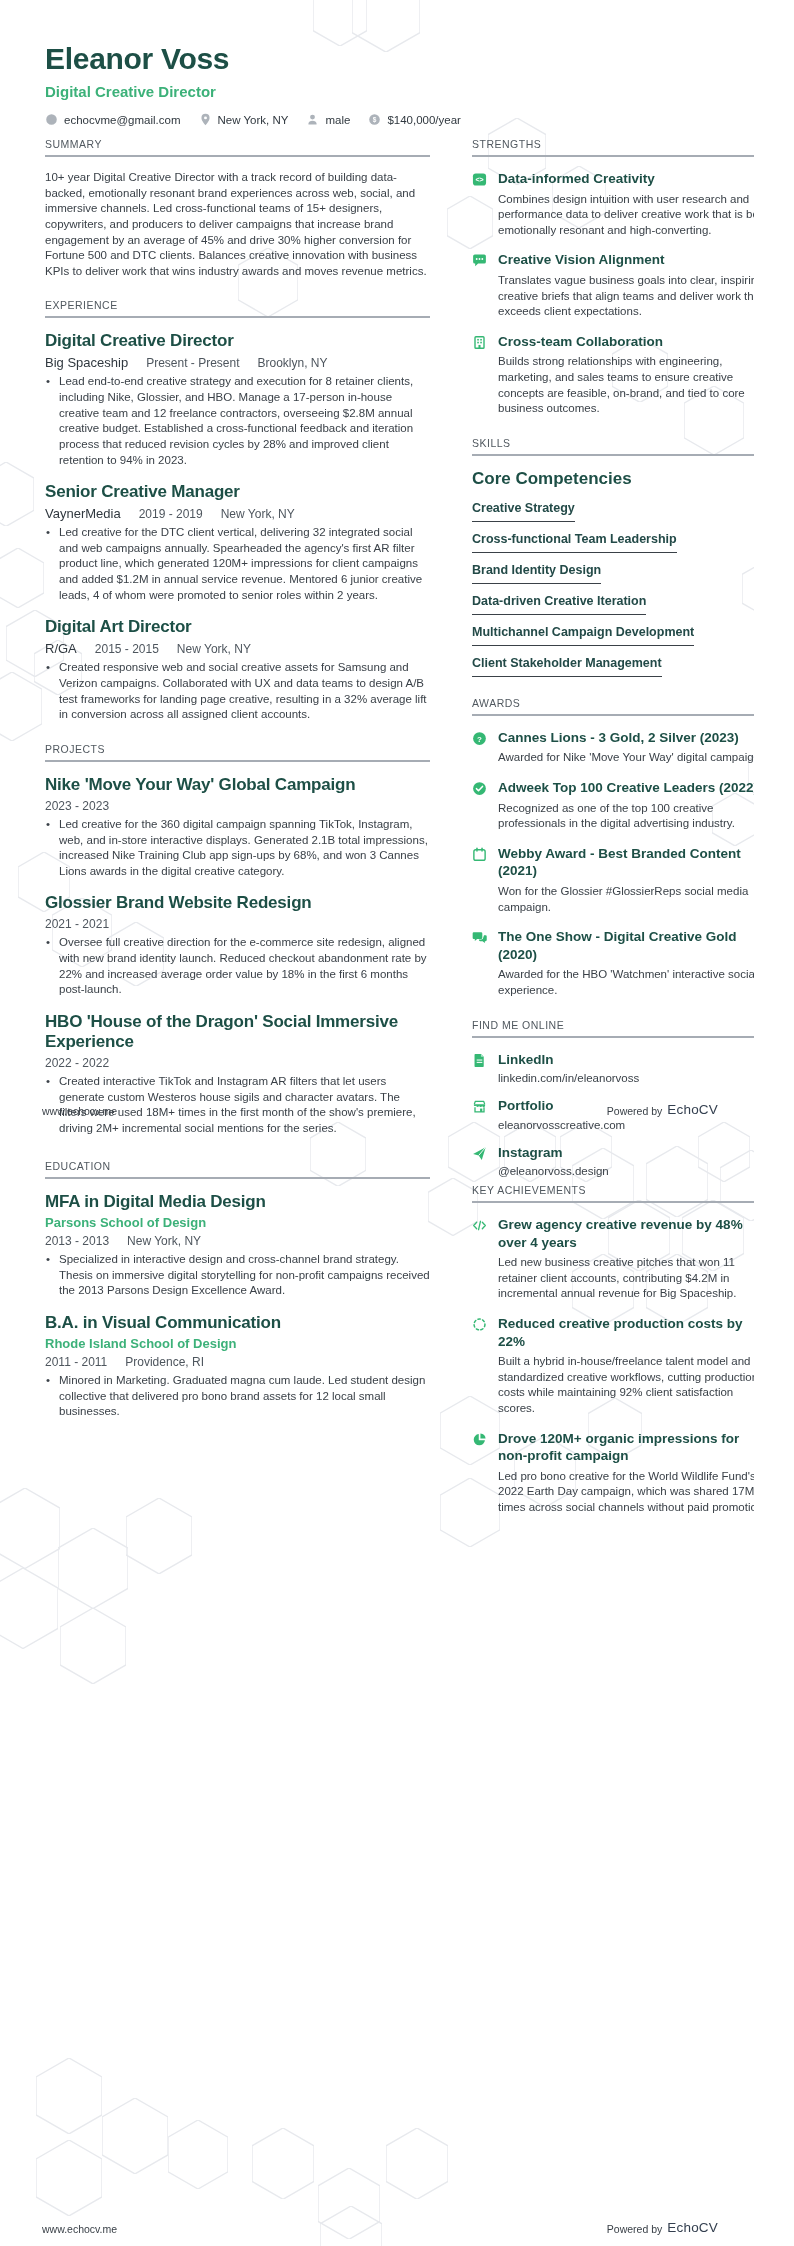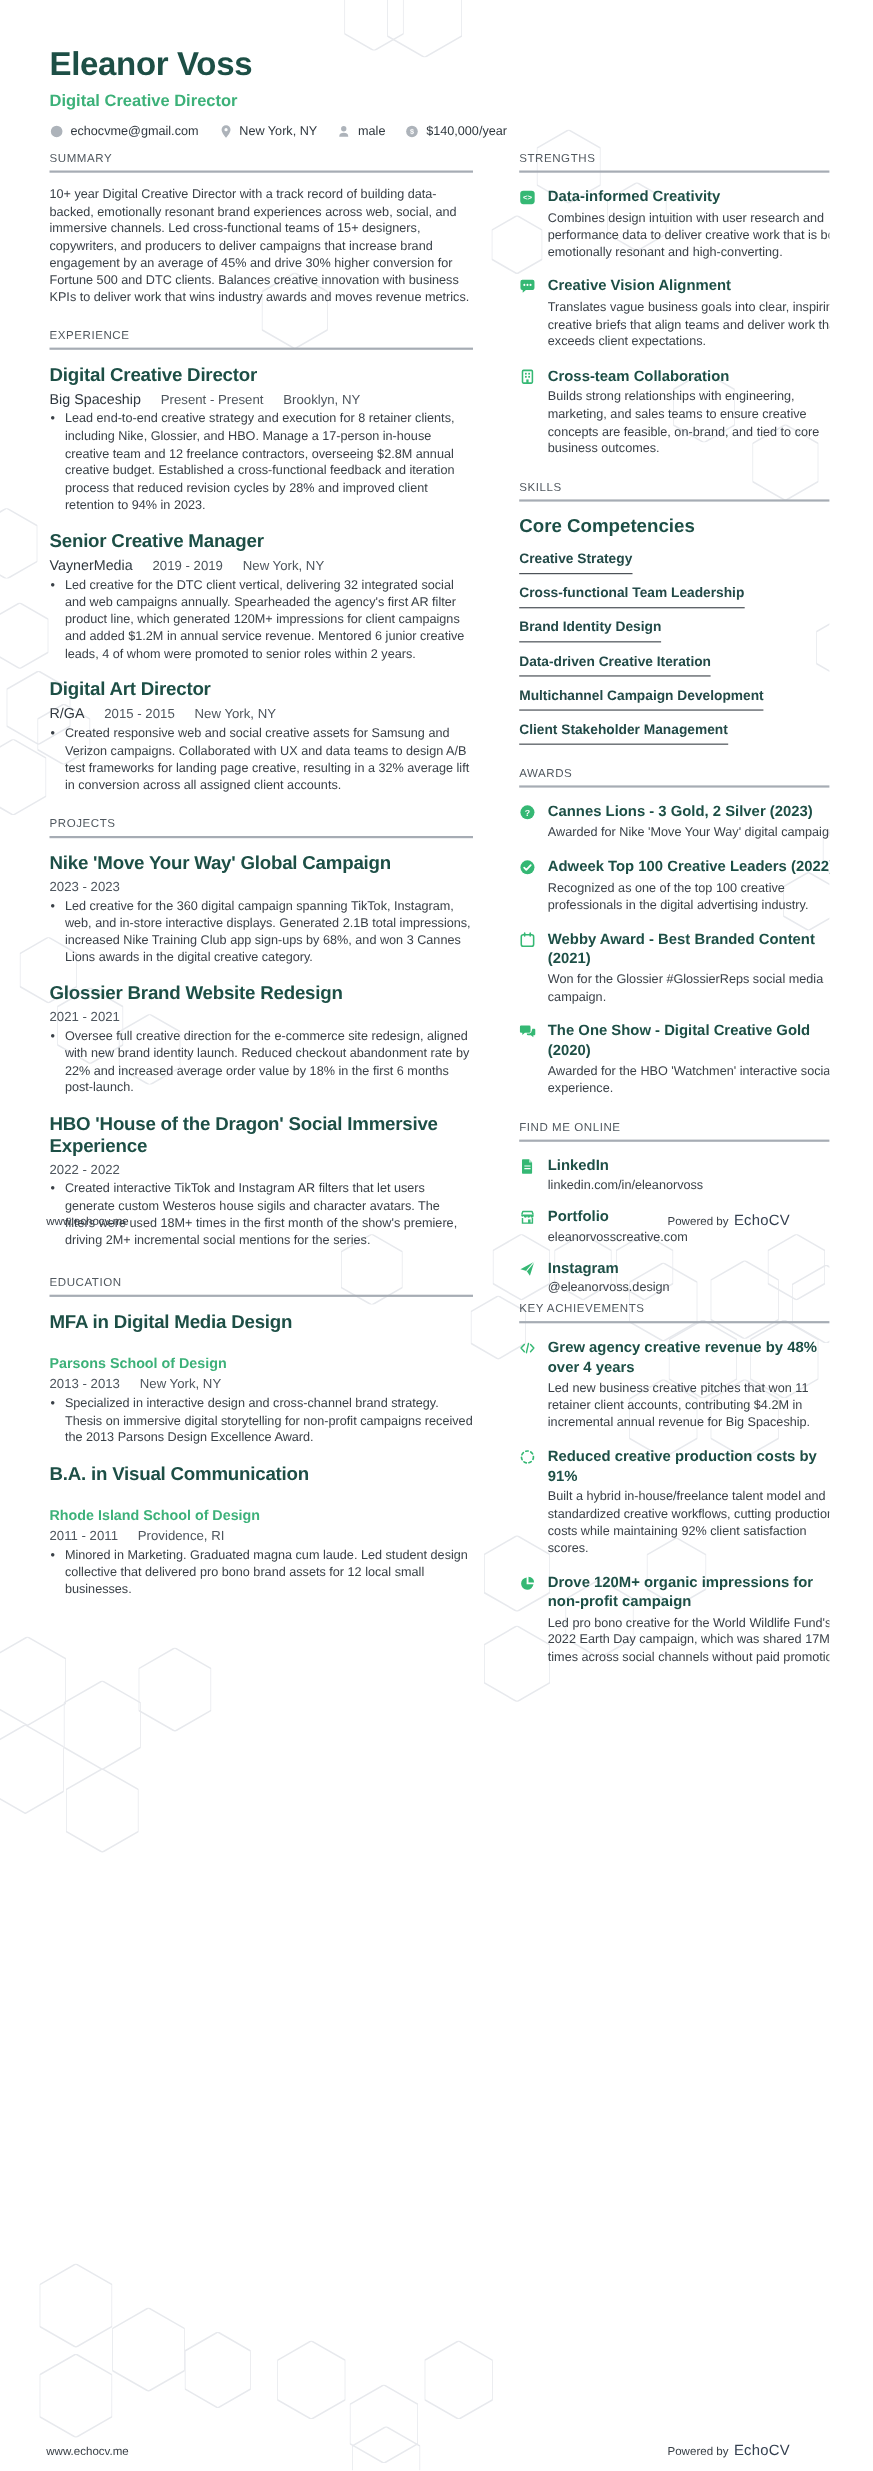--- a/index.html
+++ b/index.html
@@ -29,21 +29,21 @@
   .section-label{font-size:10.5px;font-weight:500;letter-spacing:.5px;color:#50585f;}
   .section-rule{border-bottom:2px solid #a6acb4;margin-top:5px;margin-bottom:13px;}
 
   .body-text{font-size:11.5px;line-height:1.36;color:#3a4148;}
 
   .item-title{font-size:17px;font-weight:600;color:#1d4f46;letter-spacing:-.2px;line-height:1.18;margin-top:10px;}
   .item-title:first-of-type{margin-top:0;}
   .meta-row{display:flex;align-items:baseline;gap:18px;margin-top:4px;margin-bottom:4px;}
   .company{font-size:13px;font-weight:500;color:#30383f;}
   .meta{font-size:12px;color:#4e565e;}
-  .school{font-size:13px;font-weight:600;color:#3cb179;margin-top:20px;}
+  .school{font-size:13px;font-weight:600;color:#3cb179;margin-top:3px;}
 
   ul.bullets{margin:2px 0 14px 0;padding:0;list-style:none;}
   ul.bullets li{position:relative;padding-left:14px;font-size:11.5px;line-height:1.36;color:#3a4148;}
   ul.bullets li::before{content:"•";position:absolute;left:1px;top:0;color:#3a4148;}
 
   
   .rc-item{display:flex;gap:11px;margin-bottom:13px;}
   .rc-icon{width:15px;height:15px;flex:none;margin-top:2px;display:inline-flex;}
   .rc-body{flex:1;}
   .rc-title{font-size:13.5px;font-weight:600;color:#1d4f46;line-height:1.3;}
@@ -581,21 +581,21 @@
           </div>
         </div>
 
         <div class="rc-item">
           <span class="rc-icon">
             <svg viewBox="0 0 16 16">
                 <circle cx="8" cy="8" r="5.8" fill="none" stroke="#35b874" stroke-width="1.6" stroke-dasharray="2.4 2.6" stroke-linecap="round"></circle>
               </svg>
           </span>
           <div class="rc-body">
-            <div class="rc-title">Reduced creative production costs by 91%</div>
+            <div class="rc-title">Reduced creative production costs by 22%</div>
             <div class="rc-desc">Built a hybrid in-house/freelance talent model and standardized creative workflows, cutting production costs while maintaining 92% client satisfaction scores.</div>
           </div>
         </div>
 
         <div class="rc-item">
           <span class="rc-icon">
             <svg viewBox="0 0 16 16">
                 <path class="ic-green" d="M7.2 2.2a6 6 0 1 0 6.6 6.6H7.2z"></path>
                 <path class="ic-green" d="M9 1.5a6 6 0 0 1 5.5 5.5H9z"></path>
               </svg>

